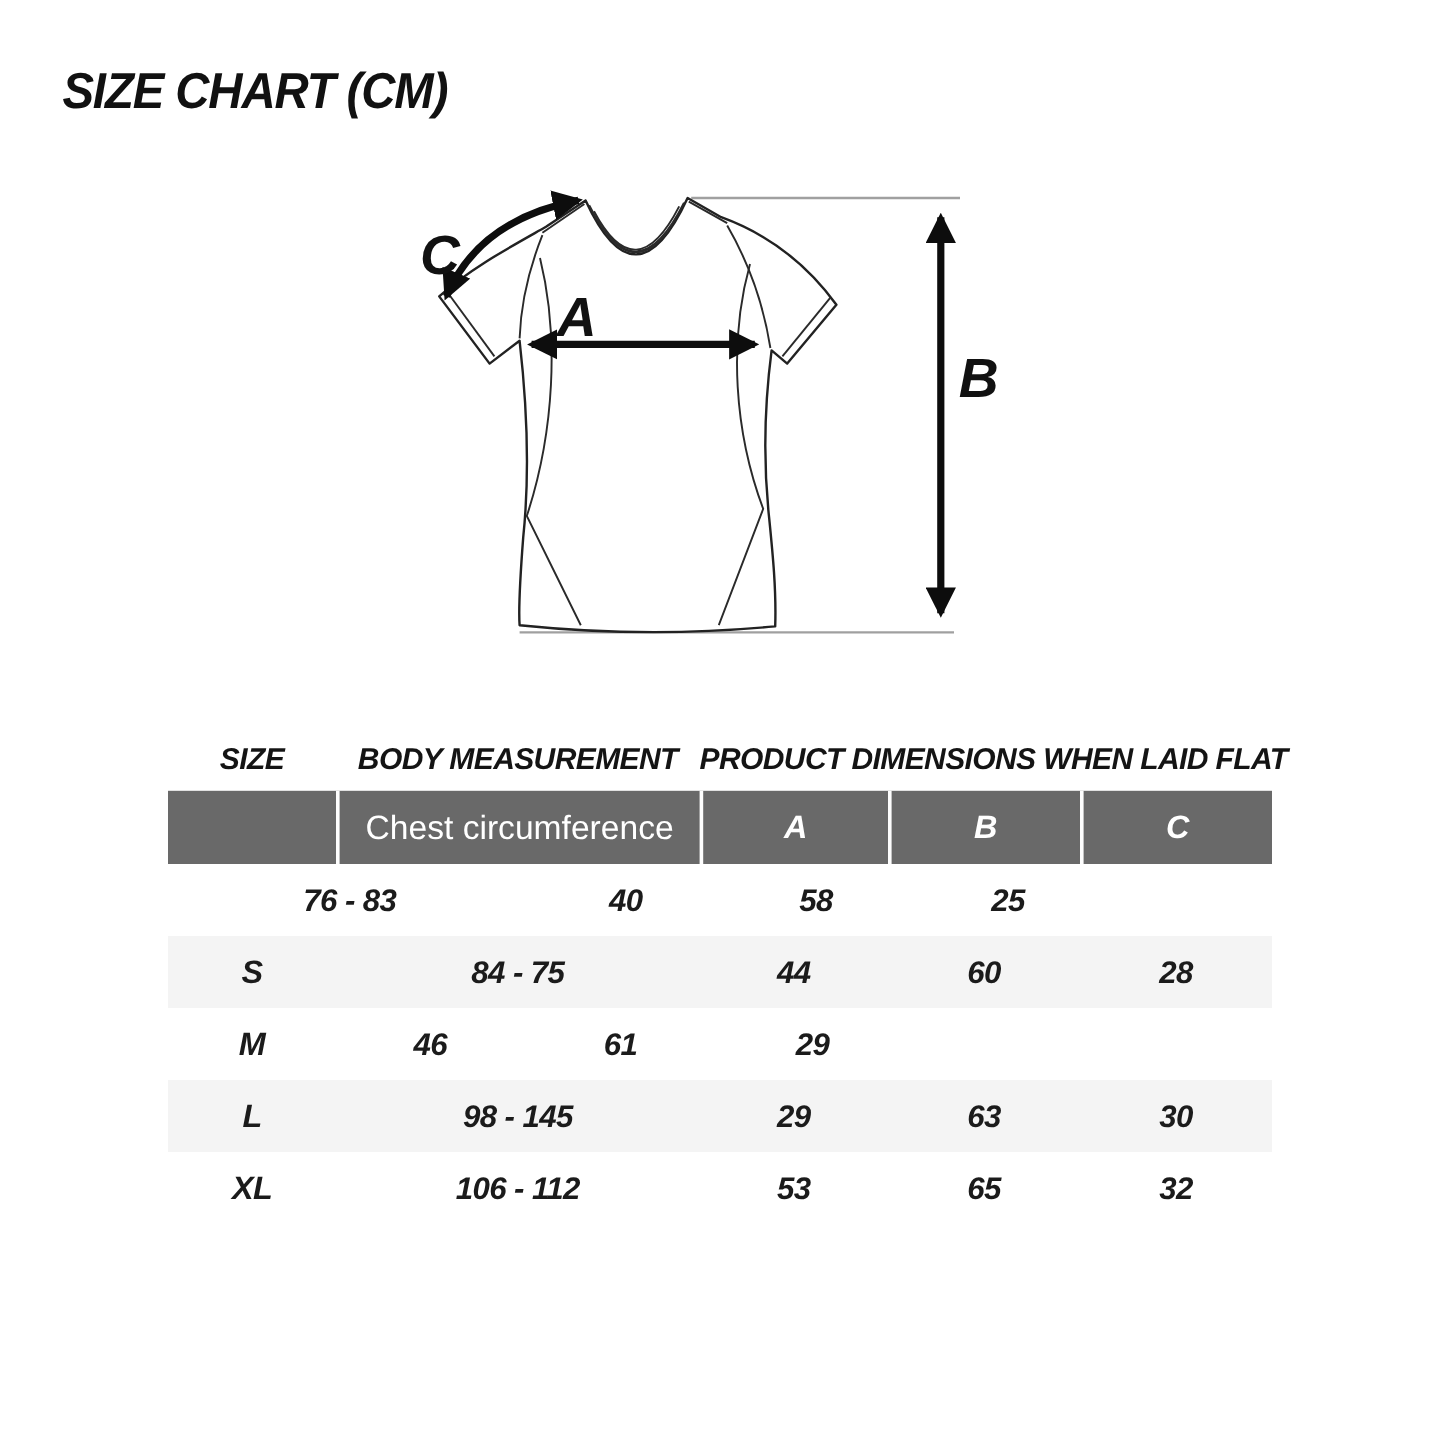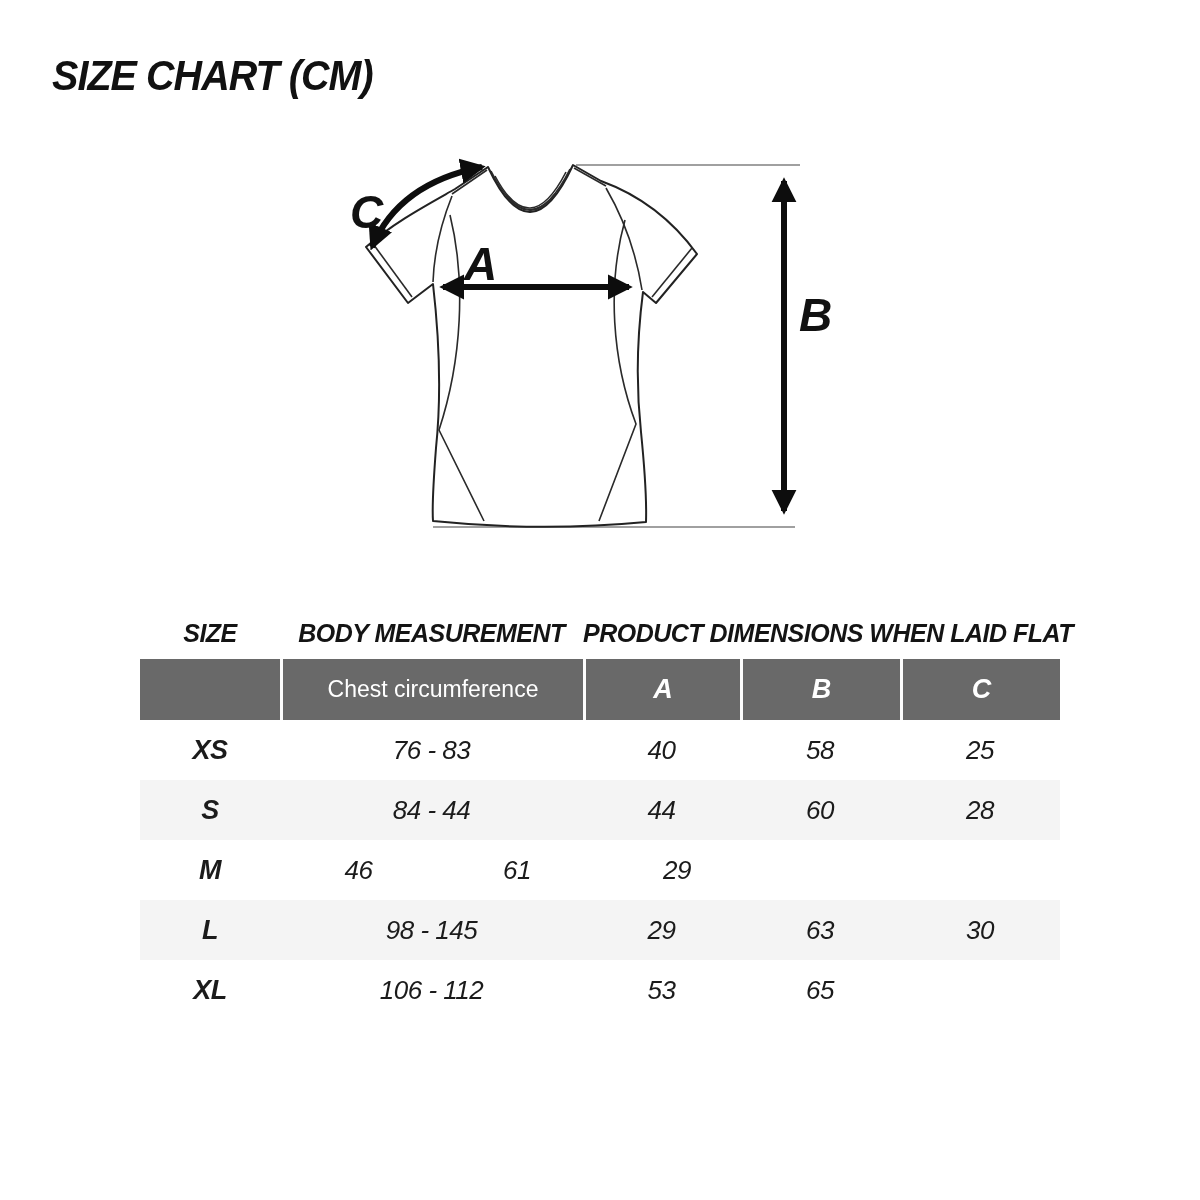--- a/index.html
+++ b/index.html
@@ -23,24 +23,24 @@
   .gh.g-size{width:140px;} .gh.g-body{width:303px;} .gh.g-prod{width:477px;}
 
   
   #size-table{left:140px;top:659px;width:920px;}
   .trow{display:flex;width:920px;height:60px;}
   .trow.thead{height:61px;}
   .cell{display:flex;align-items:center;justify-content:center;box-sizing:border-box;}
   .c-size{width:140px;} .c-chest{width:303px;} .c-a{width:157px;} .c-b{width:160px;} .c-c{width:160px;}
   .thead .cell{color:#ffffff;}
   .thead .c-chest,.thead .c-a,.thead .c-b,.thead .c-c{border-left:3px solid #fdfdfd;}
-  .thead .c-chest{font-size:23px;font-weight:400;font-style:normal;}
+  .thead .c-chest{font-size:28px;font-weight:400;font-style:normal;}
   .thead .c-a,.thead .c-b,.thead .c-c{font-size:27px;font-weight:bold;font-style:italic;}
   .size-lbl{font-size:27px;font-weight:bold;font-style:italic;letter-spacing:-.5px;}
-  .val{font-size:26px;font-weight:normal;font-style:italic;letter-spacing:-.5px;}
+  .val{font-size:26px;font-weight:bold;font-style:italic;letter-spacing:-.5px;}
 </style>
 </head>
 <body>
 
 <div class="abs" id="page-title">SIZE CHART (CM)</div>
 
 <svg class="abs" id="diagram" viewBox="340 140 540 410">
   <defs>
     <marker id="ah" viewBox="0 0 10 10" refX="8.5" refY="5" markerWidth="4.2" markerHeight="4.2" orient="auto-start-reverse">
       <path d="M0,0 L10,5 L0,10 Z" fill="#0d0d0d"></path>
@@ -105,30 +105,29 @@
 <div class="abs" id="size-table">
   <div class="trow thead" style="background:#696969;">
     <div class="cell c-size"></div>
     <div class="cell c-chest">Chest circumference</div>
     <div class="cell c-a">A</div>
     <div class="cell c-b">B</div>
     <div class="cell c-c">C</div>
   </div>
 
   <div class="trow">
-    <div class="cell c-size size-lbl">XS</div>
     <div class="cell c-chest val">76 - 83</div>
     <div class="cell c-a val">40</div>
     <div class="cell c-b val">58</div>
     <div class="cell c-c val">25</div>
   </div>
 
   <div class="trow" style="background:#f4f4f4;">
     <div class="cell c-size size-lbl">S</div>
-    <div class="cell c-chest val">84 - 44</div>
+    <div class="cell c-chest val">84 - 75</div>
     <div class="cell c-a val">44</div>
     <div class="cell c-b val">60</div>
     <div class="cell c-c val">28</div>
   </div>
 
   <div class="trow">
     <div class="cell c-size size-lbl">M</div>
     <div class="cell c-a val">46</div>
     <div class="cell c-b val">61</div>
     <div class="cell c-c val">29</div>
@@ -140,14 +139,15 @@
     <div class="cell c-a val">29</div>
     <div class="cell c-b val">63</div>
     <div class="cell c-c val">30</div>
   </div>
 
   <div class="trow">
     <div class="cell c-size size-lbl">XL</div>
     <div class="cell c-chest val">106 - 112</div>
     <div class="cell c-a val">53</div>
     <div class="cell c-b val">65</div>
+    <div class="cell c-c val">32</div>
   </div>
 </div>
 
 </body></html>

